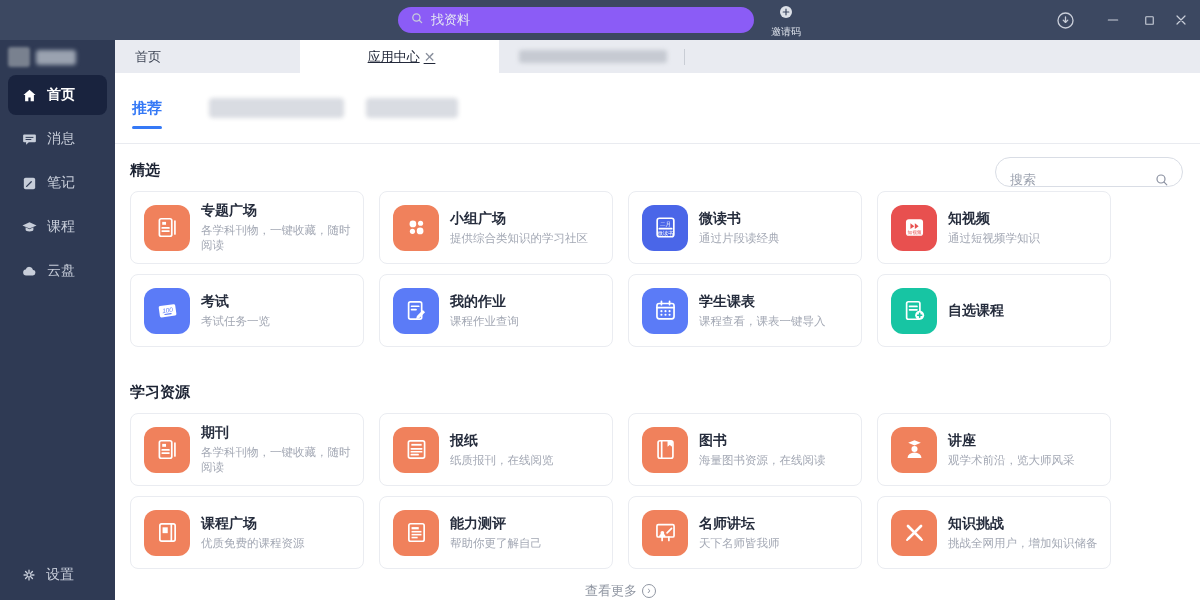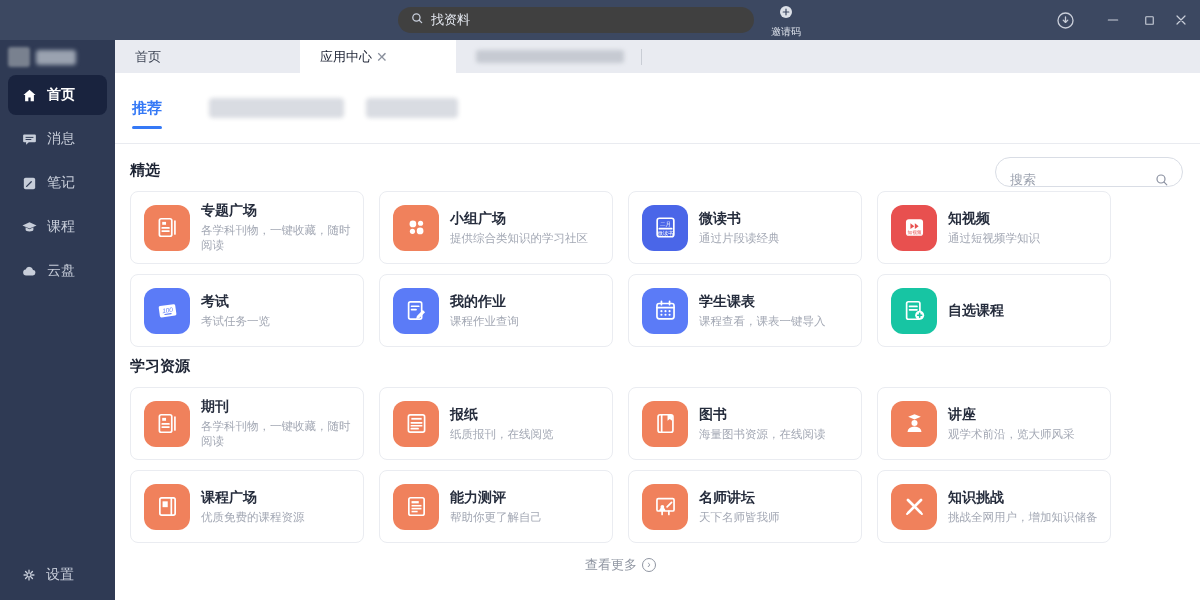--- a/index.html
+++ b/index.html
@@ -2,21 +2,21 @@
 <html><head>
 <meta charset="utf-8">
 <style>
   * { margin:0; padding:0; box-sizing:border-box; }
   html,body { width:1200px; height:600px; overflow:hidden;
     font-family:"Liberation Sans","DejaVu Sans",sans-serif; background:#fff; }
 
   
   .topbar { position:relative; width:1200px; height:40px; background:#3C4861; }
   .tb-search { position:absolute; left:398px; top:7px; width:356px; height:26px;
-    border-radius:13px; background:#404040; display:flex; align-items:center;
+    border-radius:13px; background:#8b5cf6; display:flex; align-items:center;
     padding:0 12px; gap:7px; cursor:text; }
   .tb-search .ph { color:#E6EAF2; font-size:13px; }
   .invite { position:absolute; left:760px; top:4px; width:52px; display:flex;
     flex-direction:column; align-items:center; gap:1px; cursor:pointer; }
   .invite .lbl { font-size:10px; color:#DDE2EB; }
   .winbtn { position:absolute; top:0; height:40px; display:flex; align-items:center;
     justify-content:center; cursor:pointer; }
   .wb-down { right:118px; width:34px; }
   .wb-min { right:72px; width:30px; }
   .wb-max { right:36px; width:30px; }
@@ -35,40 +35,40 @@
     padding-left:13px; color:#C8CEDA; font-size:14px; cursor:pointer; }
   .nav-item.active { background:#19233E; color:#FFFFFF; font-weight:bold; }
   .settings { position:absolute; left:21px; bottom:16px; display:flex; align-items:center;
     gap:9px; color:#C8CEDA; font-size:14px; cursor:pointer; }
 
   
   .main { flex:1; background:#fff; display:flex; flex-direction:column; }
   .tabstrip { height:33px; background:#E9EBF1; display:flex; flex:none; }
   .tab { width:185px; display:flex; align-items:center; padding:0 12px 0 20px;
     font-size:13px; color:#3F4656; cursor:pointer; }
-  .tab.active { width:156px; background:#fff; color:#23293A; justify-content:flex-start; }
+  .tab.active { width:199px; background:#fff; color:#23293A; justify-content:center;text-decoration:underline; }
   .tab-blur-block { width:148px; height:13px; background:#C6CAD2; border-radius:3px; filter:blur(2px); }
   .tab-divider { width:1px; height:16px; background:#C9CDD5; align-self:center; }
   .tab-close { color:#8A909D; font-size:14px; cursor:pointer; padding:2px 4px; }
 
   .subtab-row { height:71px; border-bottom:1px solid #E9EBF0; display:flex;
     align-items:center; padding-left:15px; flex:none; }
   .subtab-active { position:relative; color:#3579F6; font-size:15px; font-weight:bold;
     cursor:pointer; padding:0 2px; }
   .subtab-active .underline { position:absolute; left:50%; transform:translateX(-50%);
     bottom:-11px; width:30px; height:3px; border-radius:2px; background:#3579F6; }
   .subtab-blur1 { width:135px; height:20px; background:#D9DCE2; border-radius:4px;
     filter:blur(2px); margin-left:45px; cursor:pointer; }
   .subtab-blur2 { width:92px; height:20px; background:#D9DCE2; border-radius:4px;
     filter:blur(2px); margin-left:22px; cursor:pointer; }
 
   .content { position:relative; flex:1; padding-left:15px; overflow:hidden; }
   .section-title { font-size:15px; font-weight:bold; color:#1C2333; }
   .t-featured { padding-top:17px; }
-  .t-resources { margin-top:10px; }
+  .t-resources { margin-top:36px; }
 
   .filter-search { position:absolute; right:17px; top:13px; width:188px; height:30px;
     border:1px solid #D9DDE5; border-radius:15px; display:flex; align-items:center;
     justify-content:space-between; padding:16px 12px 0 14px; cursor:text; background:#fff; }
   .filter-search .ph { font-size:13px; color:#9AA0AD; }
 
   .grid { margin-top:11px; display:grid; grid-template-columns:repeat(4,234px);
     column-gap:15px; row-gap:10px; }
   .card { height:73px; border:1px solid #EAECF1; border-radius:8px; display:flex;
     align-items:center; padding-left:13px; background:#fff; cursor:pointer; }

